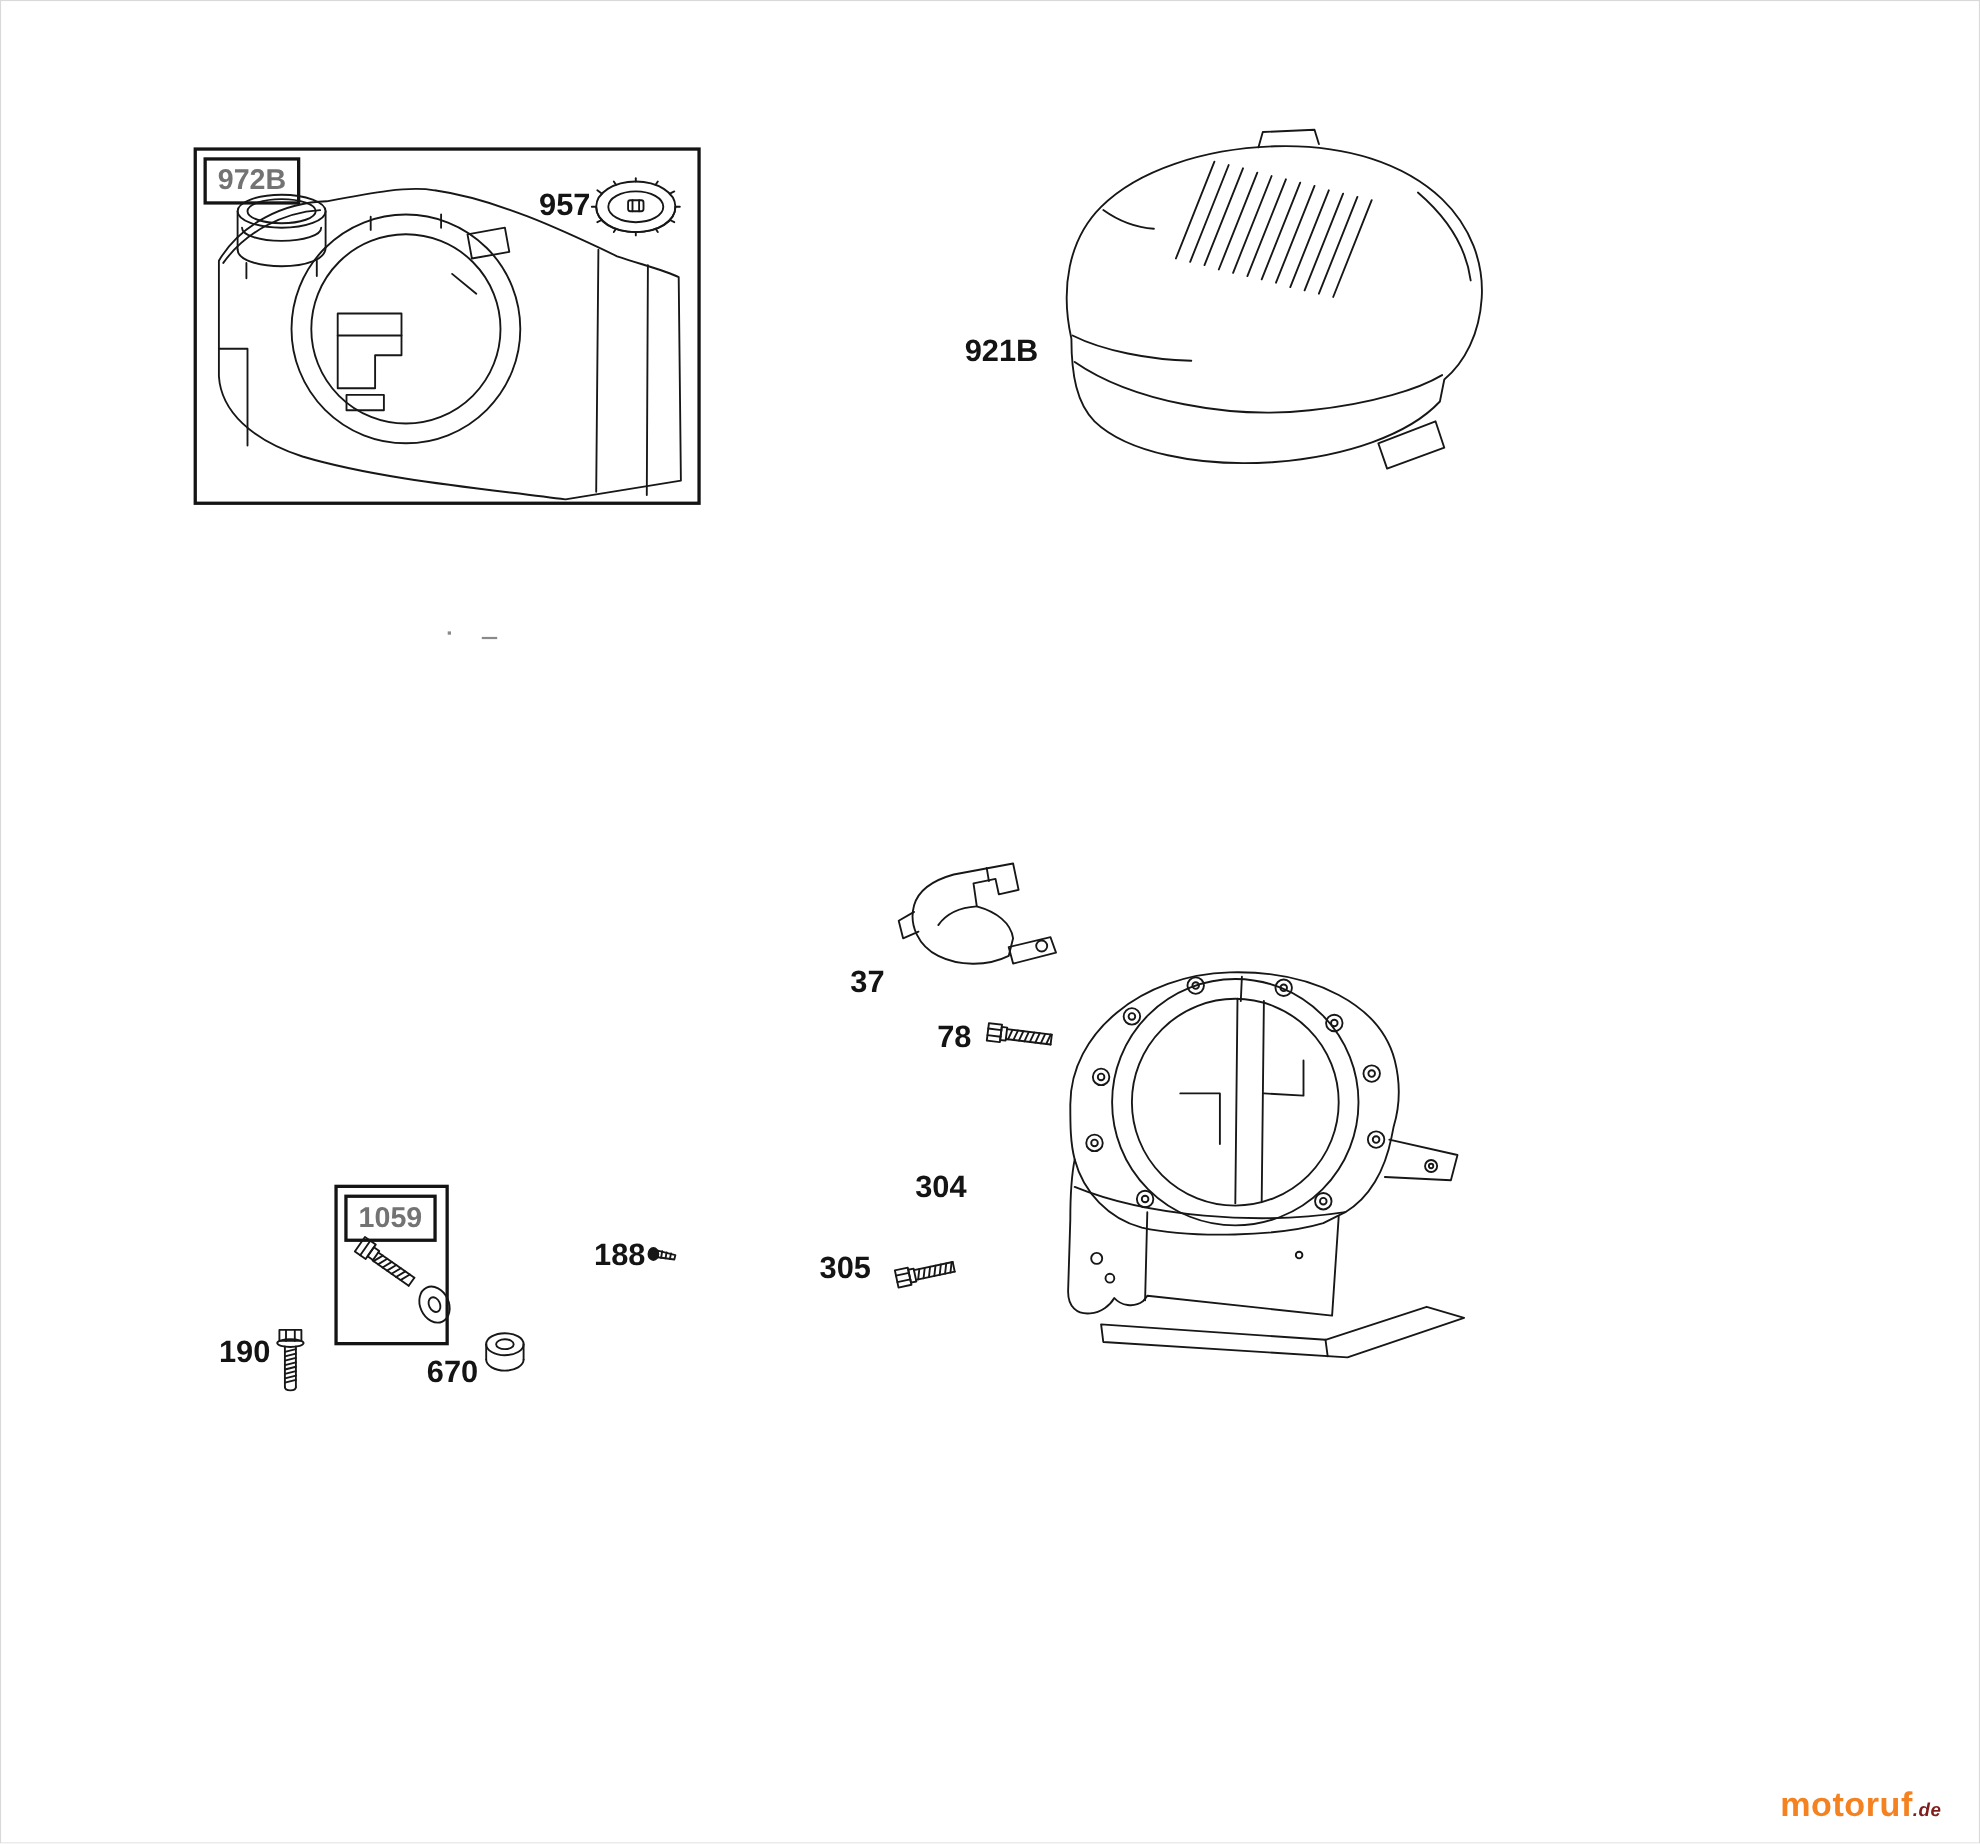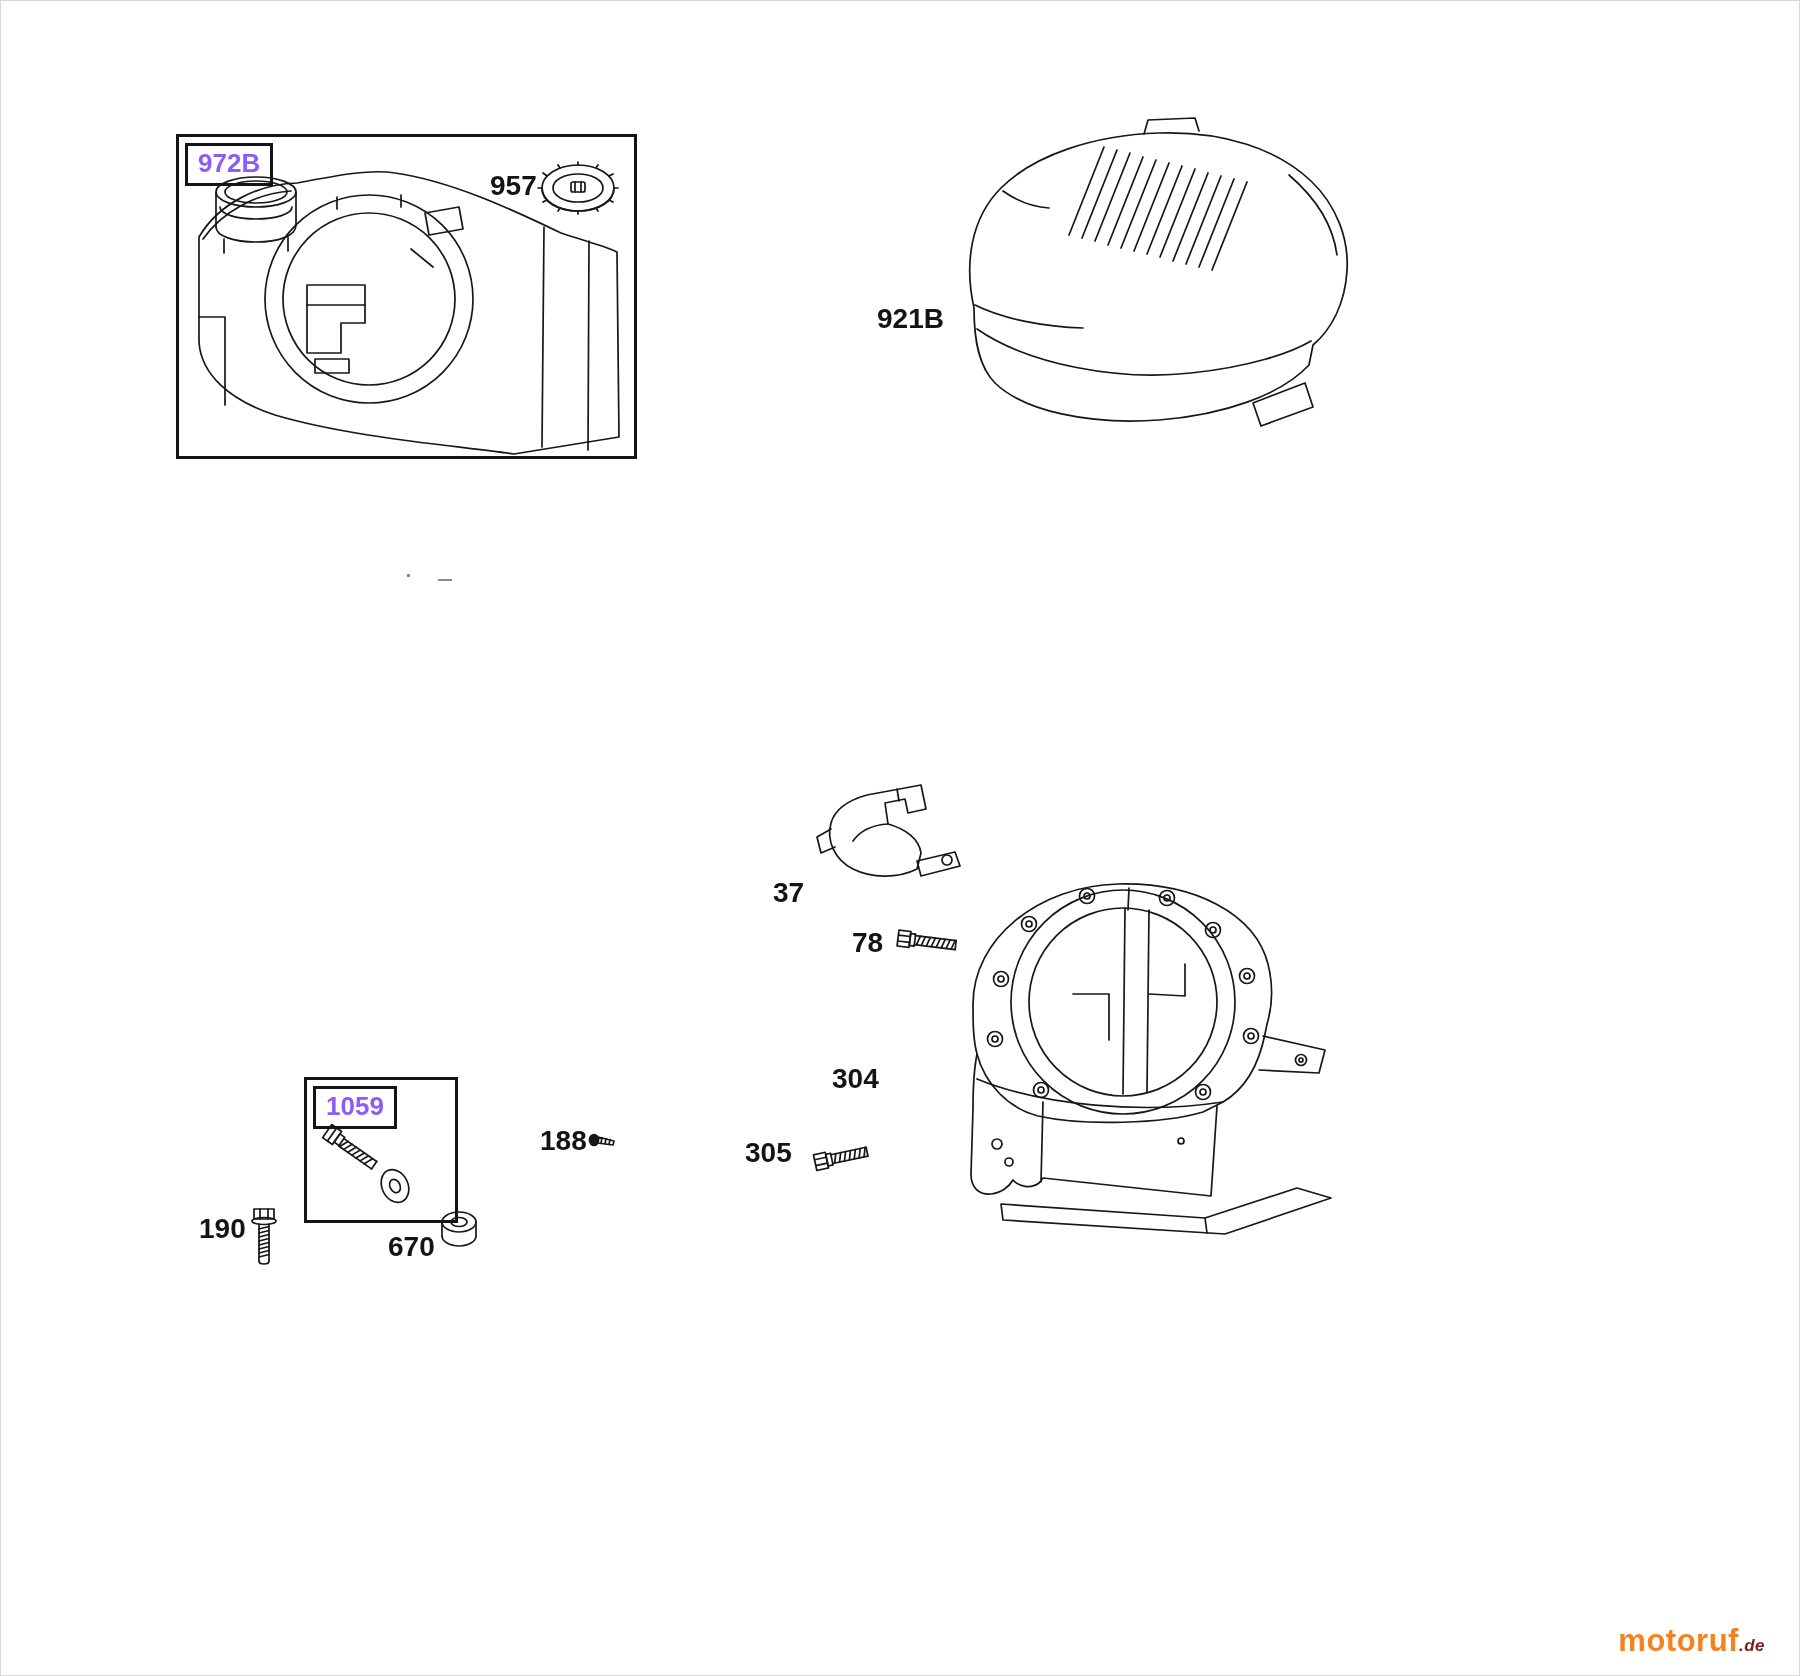--- a/index.html
+++ b/index.html
@@ -1,19 +1,19 @@
 <!DOCTYPE html>
 <html><head>
 <meta charset="utf-8">
 <style>
   * { margin:0; padding:0; box-sizing:border-box; }
   html,body { background:#ffffff; font-family:"Liberation Sans", sans-serif; }
   .canvas { position:relative; width:1800px; height:1676px; background:#ffffff; border:1px solid #d9d9d9; overflow:hidden; }
   .part-box { position:absolute; border:3px solid #141414; background:#ffffff; }
-  .box-label { position:absolute; top:6px; left:6px; border:3px solid #141414; padding:1px 10px 3px; font-size:26px; font-weight:bold; color:#8b5cf6; background:#ffffff; line-height:1.25; }
+  .box-label { position:absolute; top:6px; left:6px; border:3px solid #141414; padding:1px 10px 3px; font-size:26px; font-weight:bold; color:#737373; background:#ffffff; line-height:1.25; }
   .plain-label { position:absolute; font-size:28px; font-weight:bold; color:#141414; white-space:nowrap; }
   svg { position:absolute; overflow:visible; }
   .lineart { stroke:#171717; fill:none; stroke-width:1.7; stroke-linecap:round; stroke-linejoin:round; }
   .artifact { position:absolute; background:#8a8a8a; }
   .wm { position:absolute; right:34px; bottom:16px; font-size:31px; font-weight:bold; color:#f58220; letter-spacing:.5px; }
   .wm .tld { font-size:17px; color:#7f1d1d;font-style:italic; }
 </style>
 </head>
 <body>
 
@@ -205,21 +205,21 @@
         <line x1="31" y1="23.5" x2="28" y2="32.5"></line>
       <line x1="36" y1="23.5" x2="33" y2="32.5"></line>
         <line x1="41" y1="23.5" x2="38" y2="32.5"></line>
       <line x1="46" y1="23.5" x2="43" y2="32.5"></line>
         <line x1="51" y1="23.5" x2="48" y2="32.5"></line>
       <line x1="56" y1="23.5" x2="53" y2="32.5"></line>
     </g>
   </svg>
   <span class="plain-label" style="left:744px; top:1136px;">305</span>
 
-  <div class="part-box" style="left:303px; top:1076px; width:154px; height:146px;">
+  <div class="part-box" style="left:303px; top:1076px; width:104px; height:146px;">
     <span class="box-label">1059</span>
     <svg style="left:0; top:0;" width="128" height="146" viewBox="0 0 128 146">
       <g class="lineart">
         <g transform="translate(0,10) rotate(35 30 48)">
           <rect x="18" y="40" width="12" height="16"></rect>
           <line x1="24" y1="40" x2="24" y2="56"></line>
           <rect x="30" y="43" width="6" height="10"></rect>
           <line x1="36" y1="44.5" x2="76" y2="44.5"></line>
             <line x1="36" y1="53.5" x2="76" y2="53.5"></line>
           <line x1="76" y1="44.5" x2="76" y2="53.5"></line>

